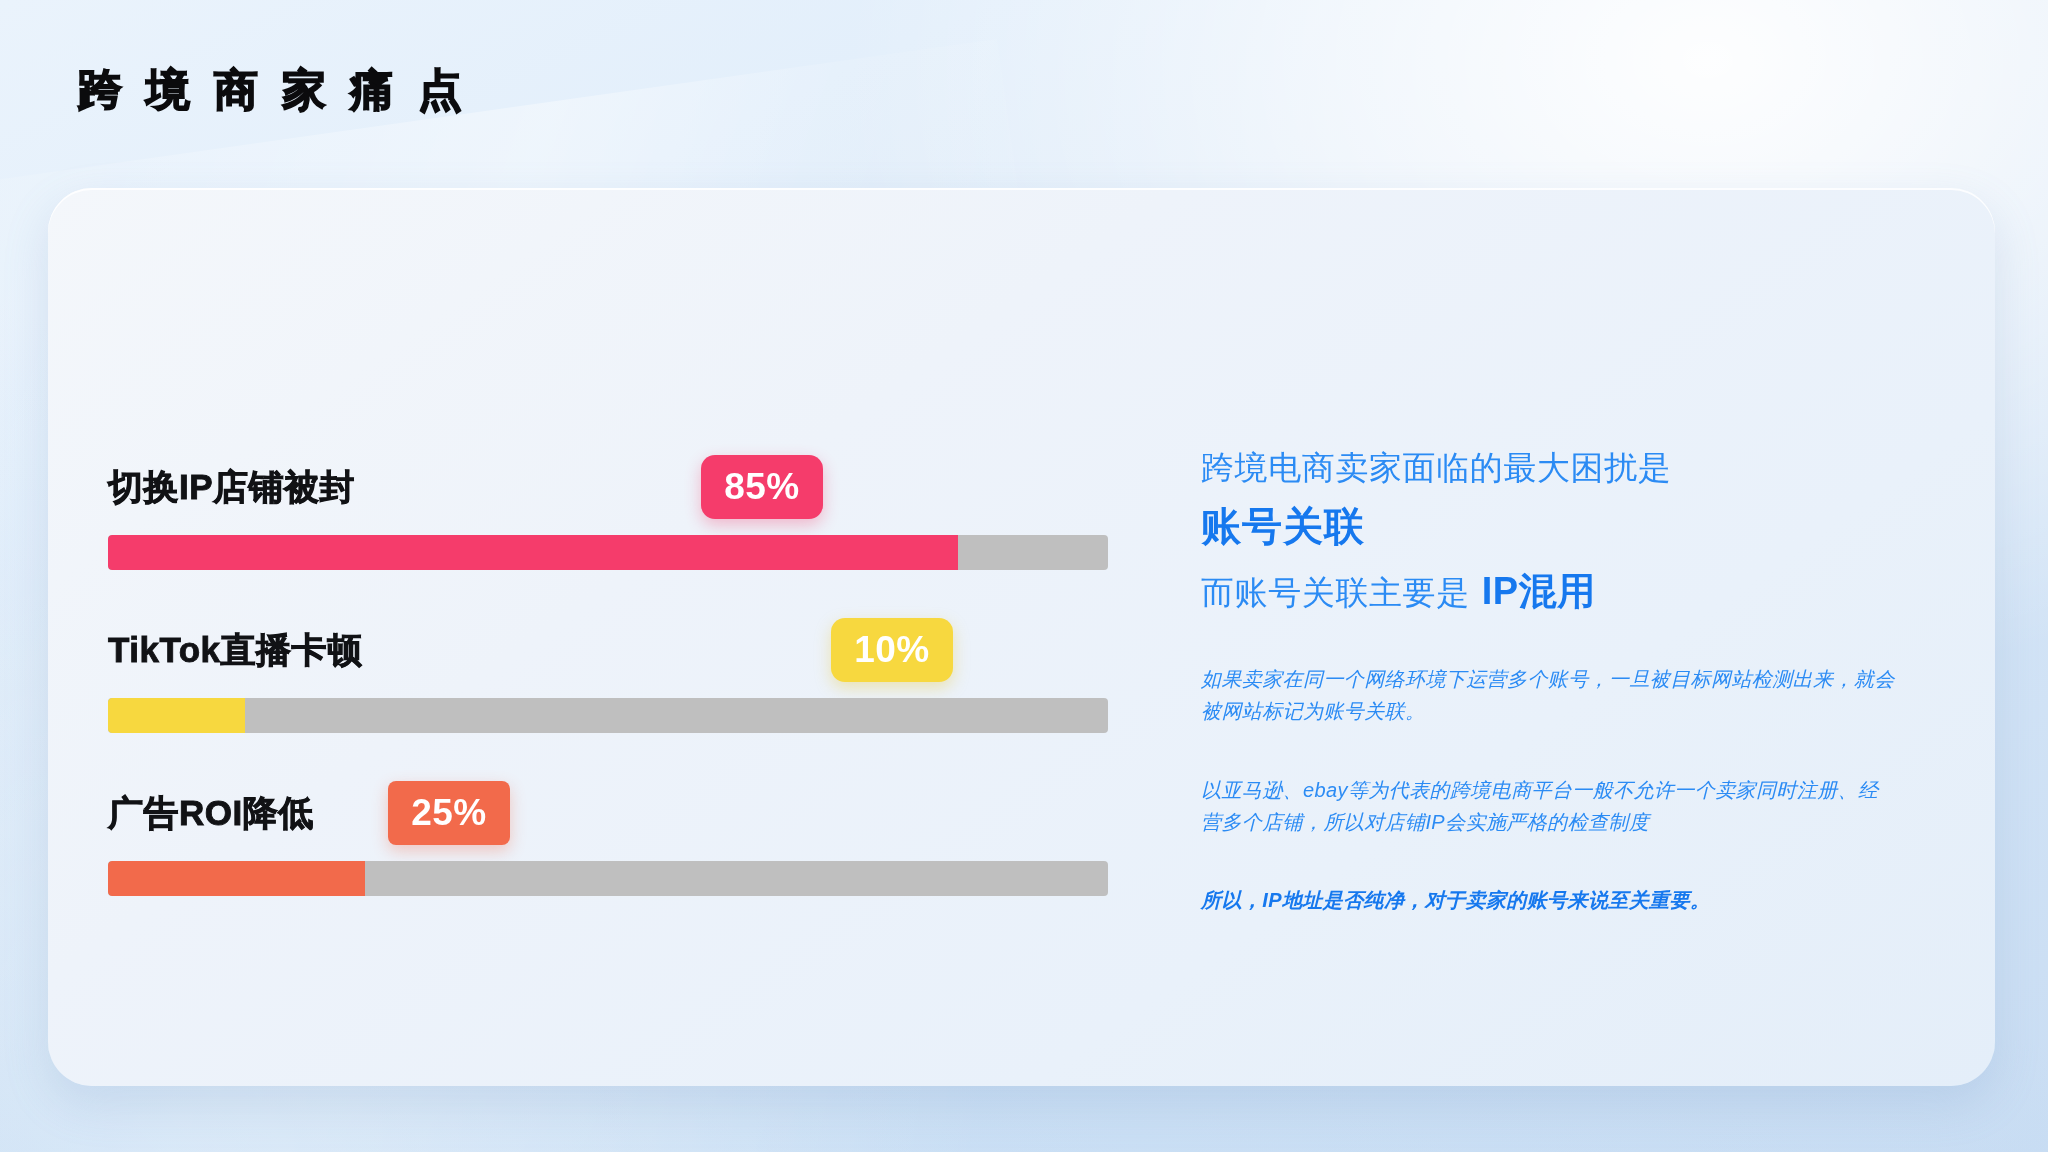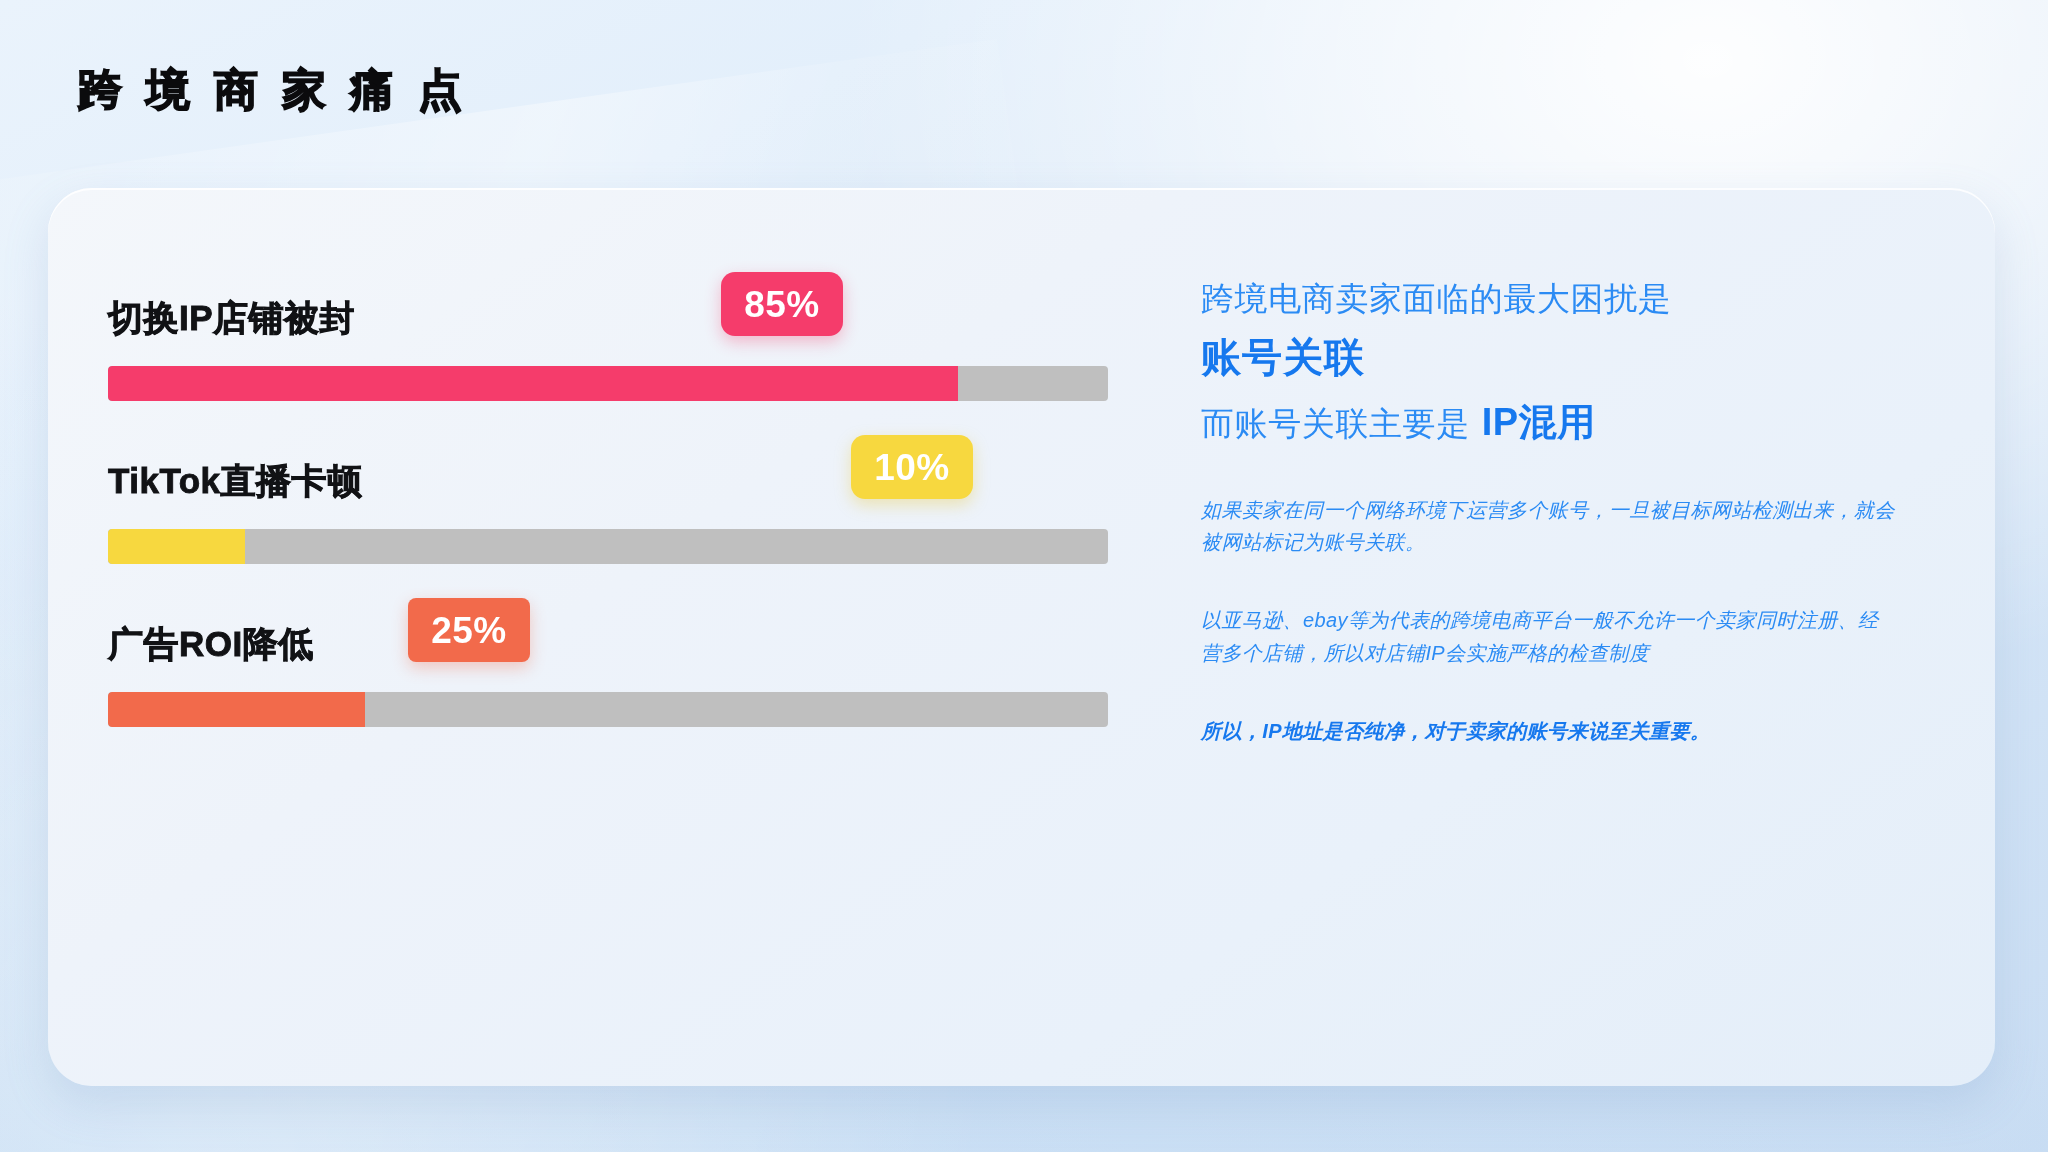--- a/index.html
+++ b/index.html
@@ -71,20 +71,21 @@
     left:48px; top:188px;
     width:1947px; height:898px;
     border-radius:44px;
     background:linear-gradient(145deg,#f4f7fb 0%, #eef3fa 35%, #e9f1fa 70%, #e4eef9 100%);
     box-shadow:0 18px 46px rgba(116,152,194,.20), 0 2px 0 rgba(255,255,255,.85) inset;
     overflow:hidden;
   }
   .card-inner{
     position:absolute; inset:0;
     display:flex;
+    align-items:center;
   }
 
   
   .bars-col{
     position:relative;
     width:1100px;
     flex:0 0 1100px;
     padding:72px 0 0 60px;
   }
   .bar-row{
@@ -100,34 +101,33 @@
     left:0; bottom:14px;
     font-size:35px;
     font-weight:900;
     color:#111215;
     letter-spacing:.5px;
     -webkit-text-stroke:.9px #111215;
     white-space:nowrap;
   }
   .bar-badge{
     position:absolute;
-    bottom:20px;
+    bottom:6px;
     display:flex;
     align-items:center;
     justify-content:center;
     min-width:122px;
     height:64px;
     padding:0 18px;
     border-radius:14px;
     color:#ffffff;
     font-size:37px;
     font-weight:800;
     letter-spacing:.5px;
     line-height:1;
-    margin-left:20px;
   }
   .bar-track{
     position:absolute;
     left:0; bottom:22px;
     width:1000px; height:35px;
     border-radius:4px;
     background:#bfbfbf;
     overflow:hidden;
   }
   .bar-fill{

